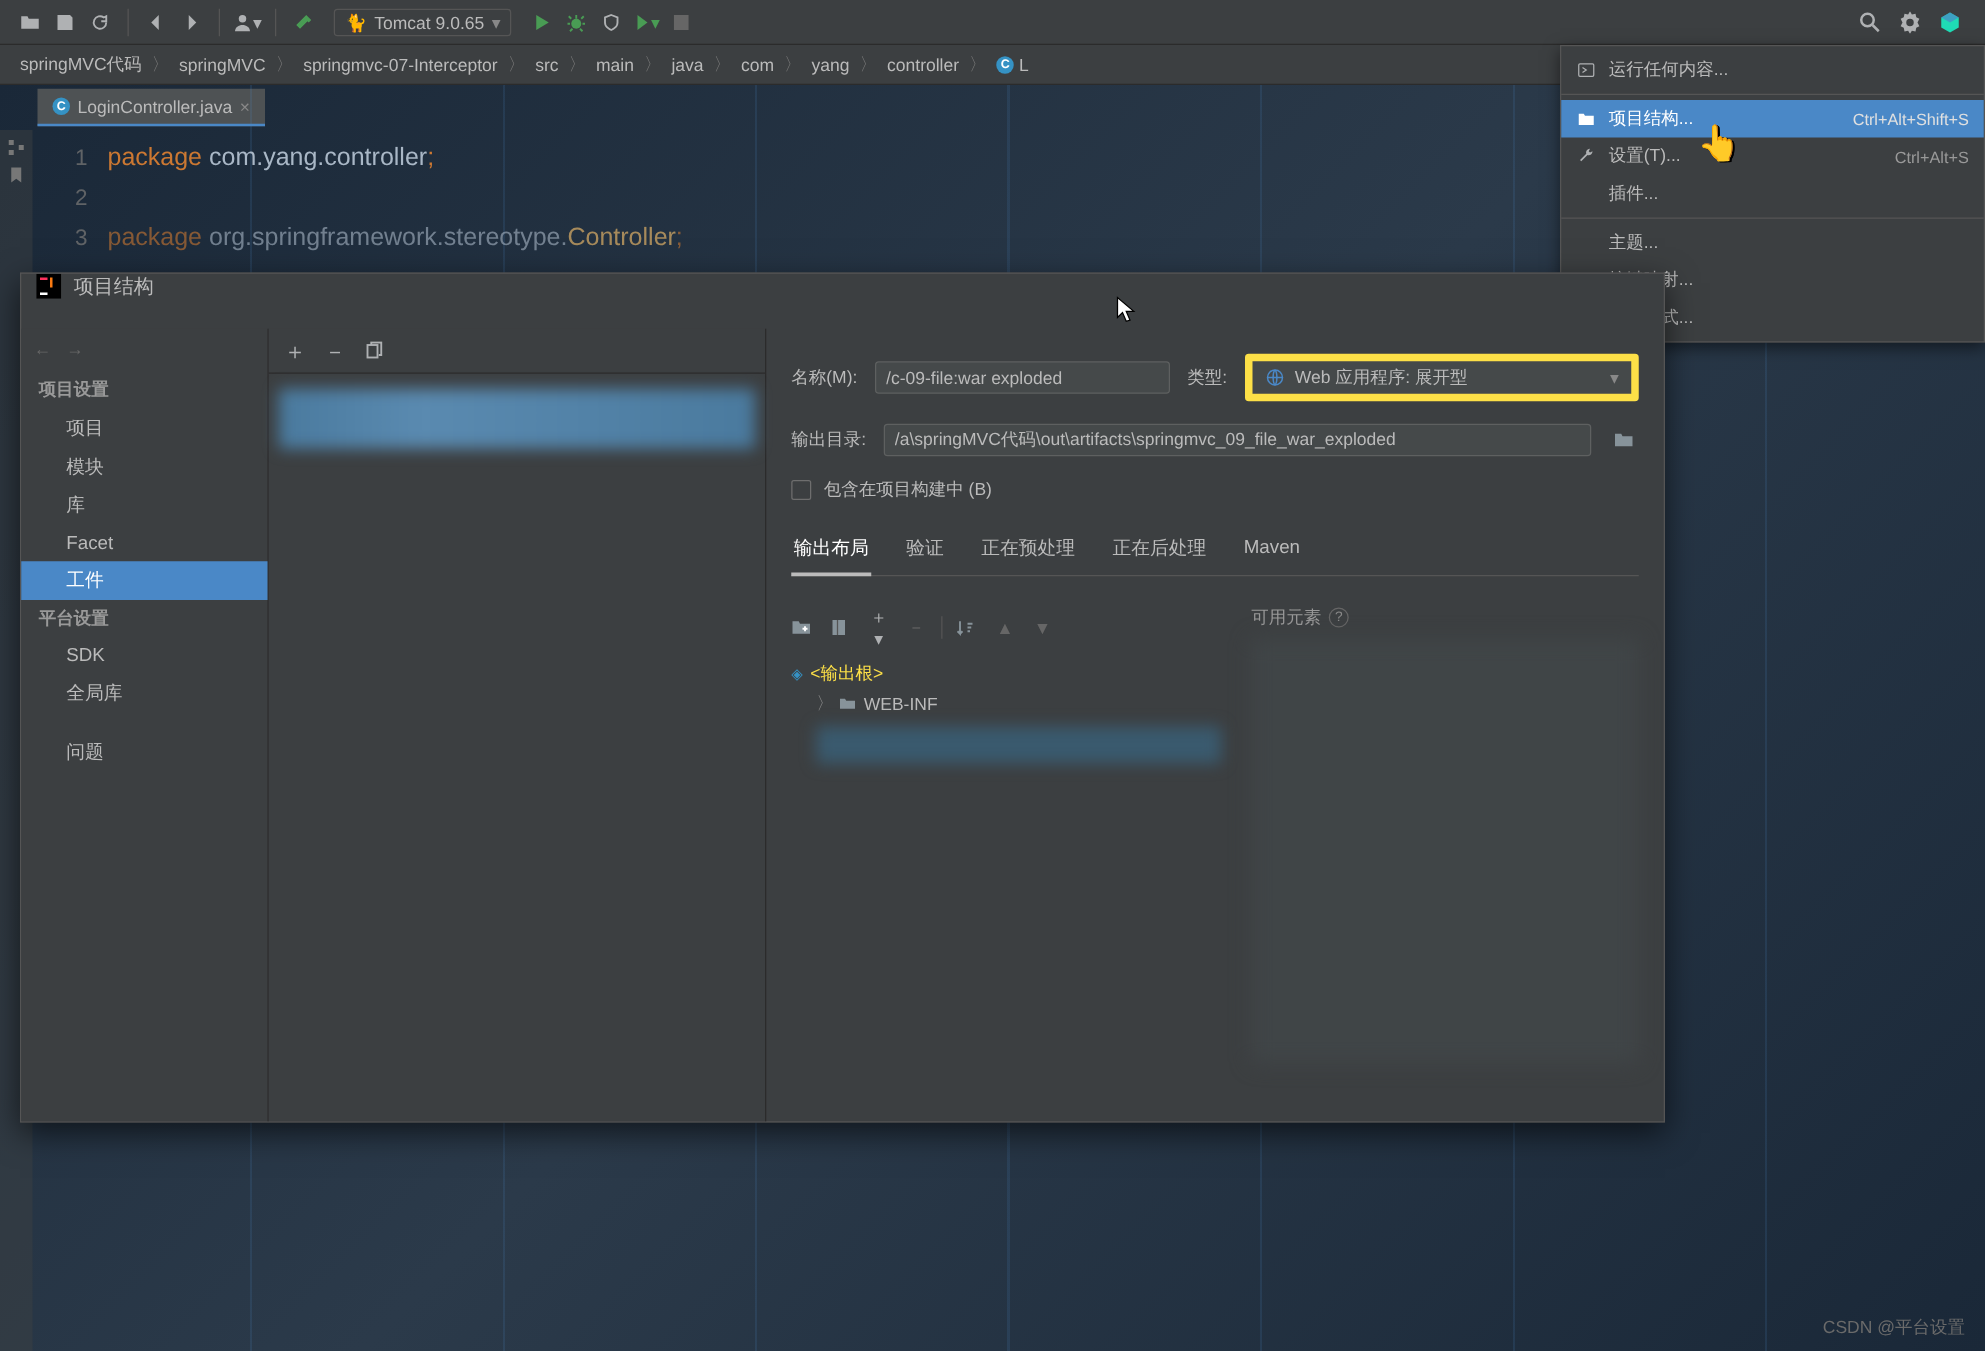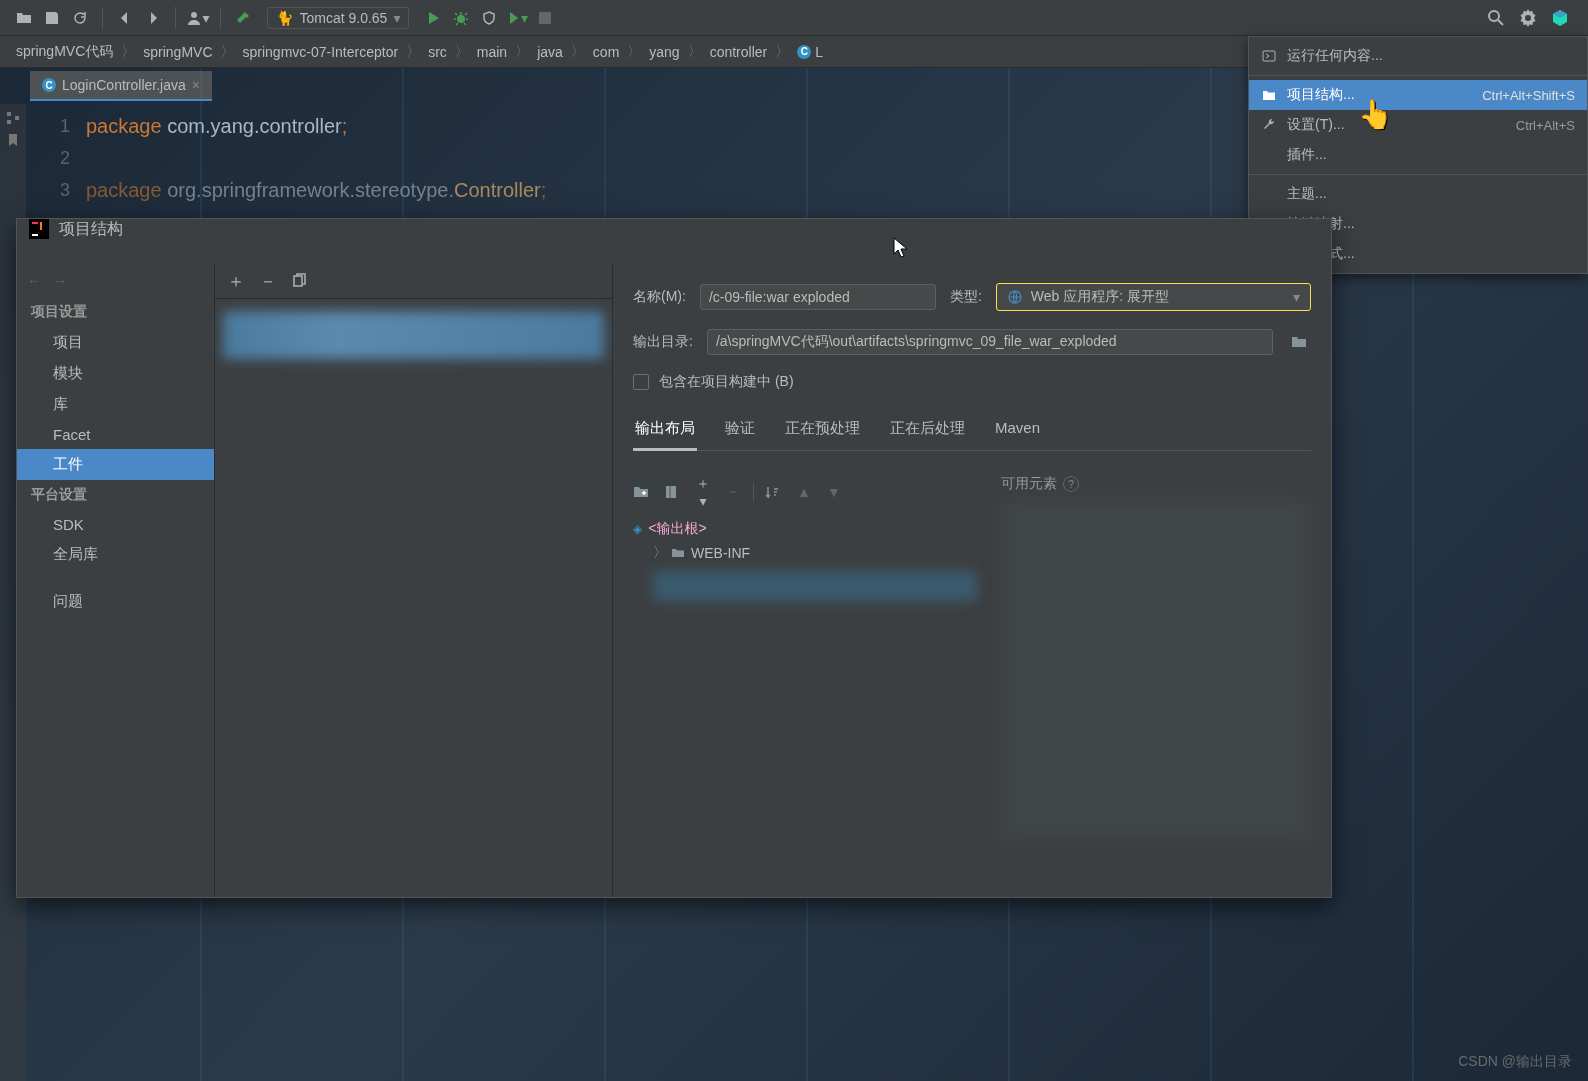--- a/index.html
+++ b/index.html
@@ -67,41 +67,41 @@
     .middle-toolbar { height: 36px; display: flex; align-items: center; padding: 0 12px; gap: 14px; border-bottom: 1px solid #2b2b2b; }
     .mt-btn { color: #afb1b3; cursor: pointer; font-size: 18px; }
     .middle-list { padding-top: 8px; position: relative; }
     .blurred-item { height: 48px; margin: 4px 8px; background: linear-gradient(90deg, #4a7a9e 0%, #5a8ab0 30%, #4a7a9e 100%); filter: blur(6px); border-radius: 3px; }
     
     
     .dlg-right { flex: 1; padding: 20px; display: flex; flex-direction: column; gap: 18px; }
     .form-row { display: flex; align-items: center; gap: 14px; }
     .form-label { color: #bbbbbb; white-space: nowrap; }
     .form-input { background: #45494a; border: 1px solid #5e6060; padding: 4px 8px; color: #bbbbbb; border-radius: 3px; font-size: 14px; }
-    .type-select { display: flex; align-items: center; gap: 8px; background: #45494a; border: 1px solid #fde047; padding: 4px 10px; border-radius: 3px; flex: 1; }
+    .type-select { display: flex; align-items: center; gap: 8px; background: #45494a; border: 6px solid #fde047; padding: 4px 10px; border-radius: 3px; flex: 1; }
     .globe-icon { color: #4a88c7; }
     .type-select-arrow { margin-left: auto; color: #888; }
     .checkbox-row { display: flex; align-items: center; gap: 10px; }
     .checkbox { width: 16px; height: 16px; border: 1px solid #6e6e6e; border-radius: 2px; }
     
     .tabs-row { display: flex; gap: 26px; border-bottom: 1px solid #555; margin-top: 4px; }
     .tab-item { padding: 6px 2px 10px; cursor: pointer; font-size: 15px; }
     .tab-item.active { border-bottom: 3px solid #bbbbbb; margin-bottom: -1px; color: #fff; }
     
     .output-area { display: flex; gap: 24px; margin-top: 6px; }
     .output-left { flex: 1; }
     .output-toolbar { display: flex; gap: 10px; align-items: center; margin-bottom: 8px; }
     .ot-btn { color: #afb1b3; cursor: pointer; width: 20px; text-align: center; }
     .ot-sep { width: 1px; height: 18px; background: #555; }
     .tree-item { display: flex; align-items: center; gap: 6px; padding: 3px 0; }
     .tree-indent { padding-left: 20px; }
     .tree-expand { color: #888; width: 12px; }
     .diamond-icon { color: #3592c4; font-size: 12px; }
     .folder-small { color: #87939a; }
-    .tree-label-link { color: #f9a8d4; }
+    .tree-label-link { color: #fde047; }
     .output-right { width: 310px; }
     .avail-label { display: flex; align-items: center; gap: 6px; color: #999; margin-bottom: 8px; }
     .help-icon { width: 16px; height: 16px; border: 1px solid #666; border-radius: 50%; display: flex; align-items: center; justify-content: center; font-size: 11px; color: #888; }
     .blurred-block { width: 100%; height: 340px; background: #404547; filter: blur(8px); border-radius: 4px; }
     .blurred-row { height: 30px; margin: 2px 0; background: #3a5a6e; filter: blur(6px); border-radius: 3px; }
     
     
     .hand-cursor { position: absolute; top: 98px; right: 195px; z-index: 300; font-size: 28px; color: #1fdbb5; text-shadow: 1px 1px 0 #000; }
     .arrow-cursor { position: absolute; top: 236px; left: 892px; z-index: 300; }
     
@@ -486,13 +486,13 @@
     </div>
   </div>
 </div>
 
 <div class="arrow-cursor">
   <svg width="20" height="24" viewBox="0 0 20 24">
       <path d="M2 2l0 16 4-4 3 7 3-1-3-7 6 0z" fill="#fff" stroke="#000" stroke-width="1"></path>
     </svg>
 </div>
 
-<div class="watermark">CSDN @输出目录</div>
+<div class="watermark">CSDN @平台设置</div>
 
 </body></html>

